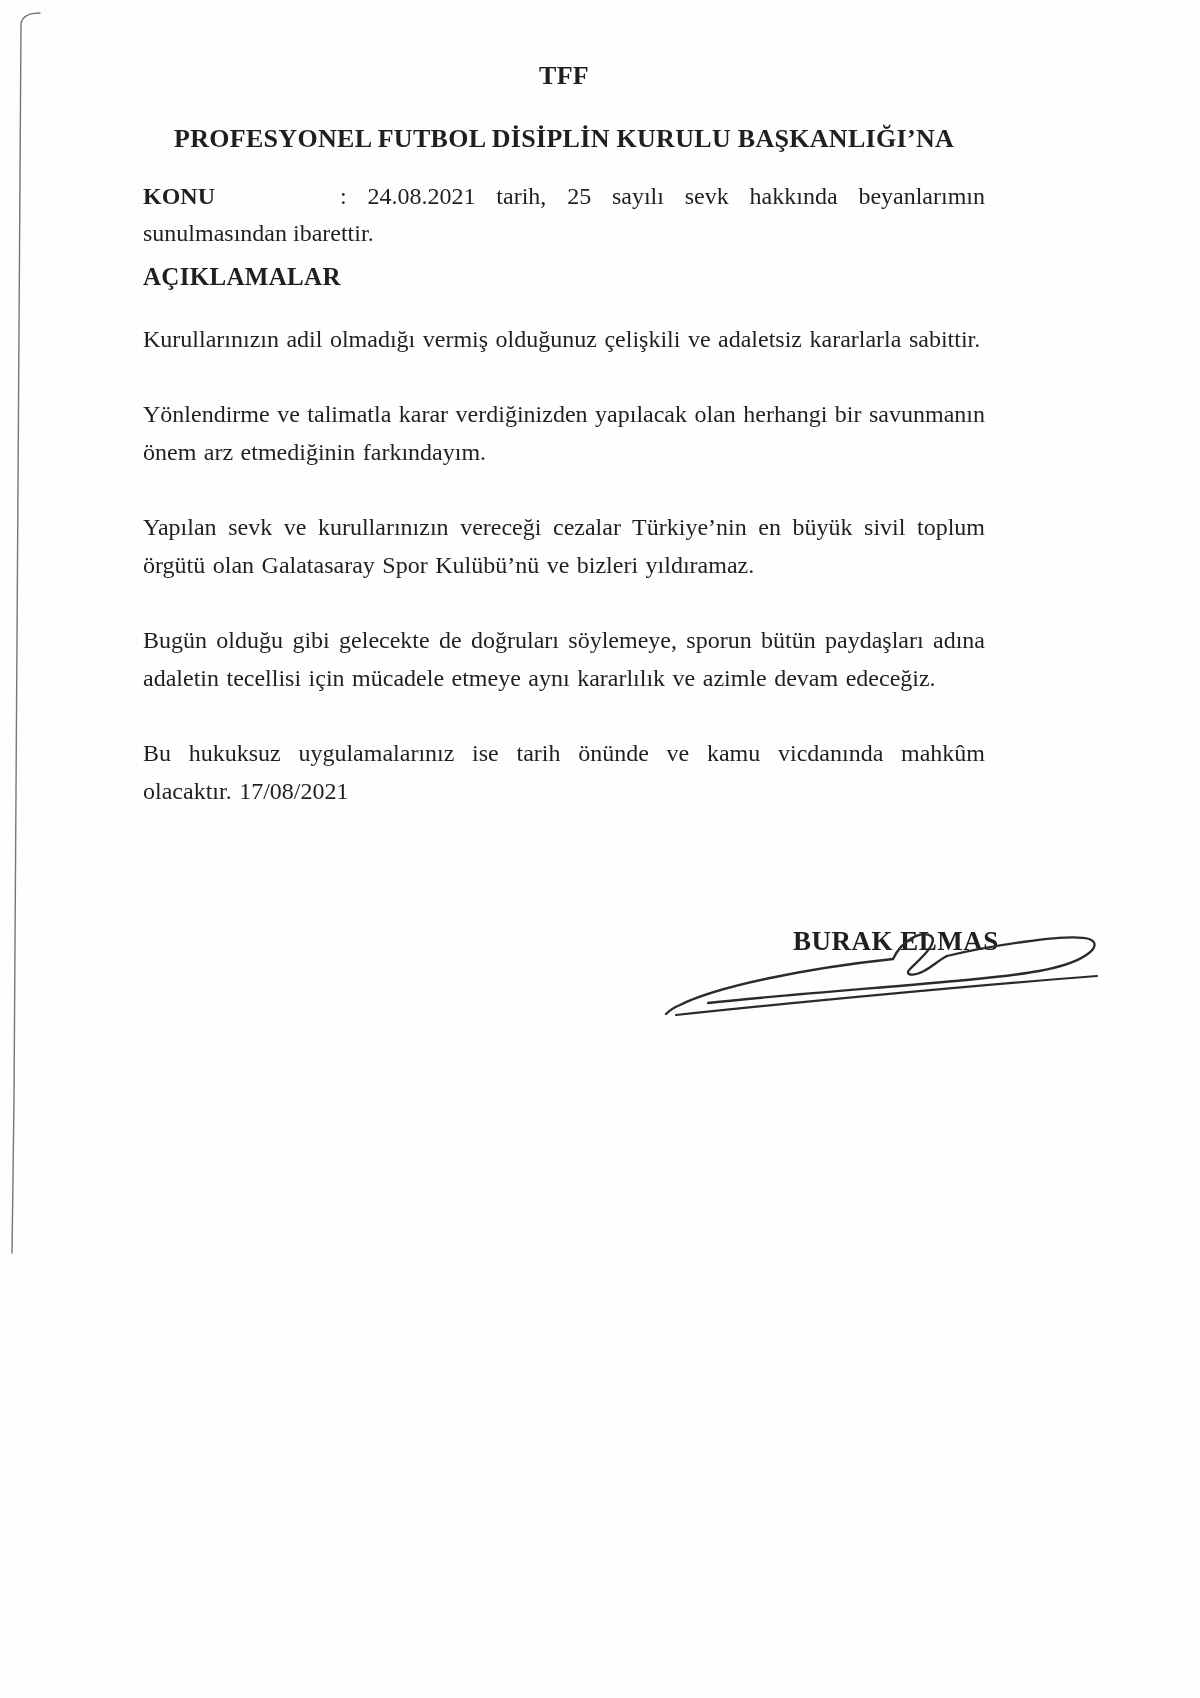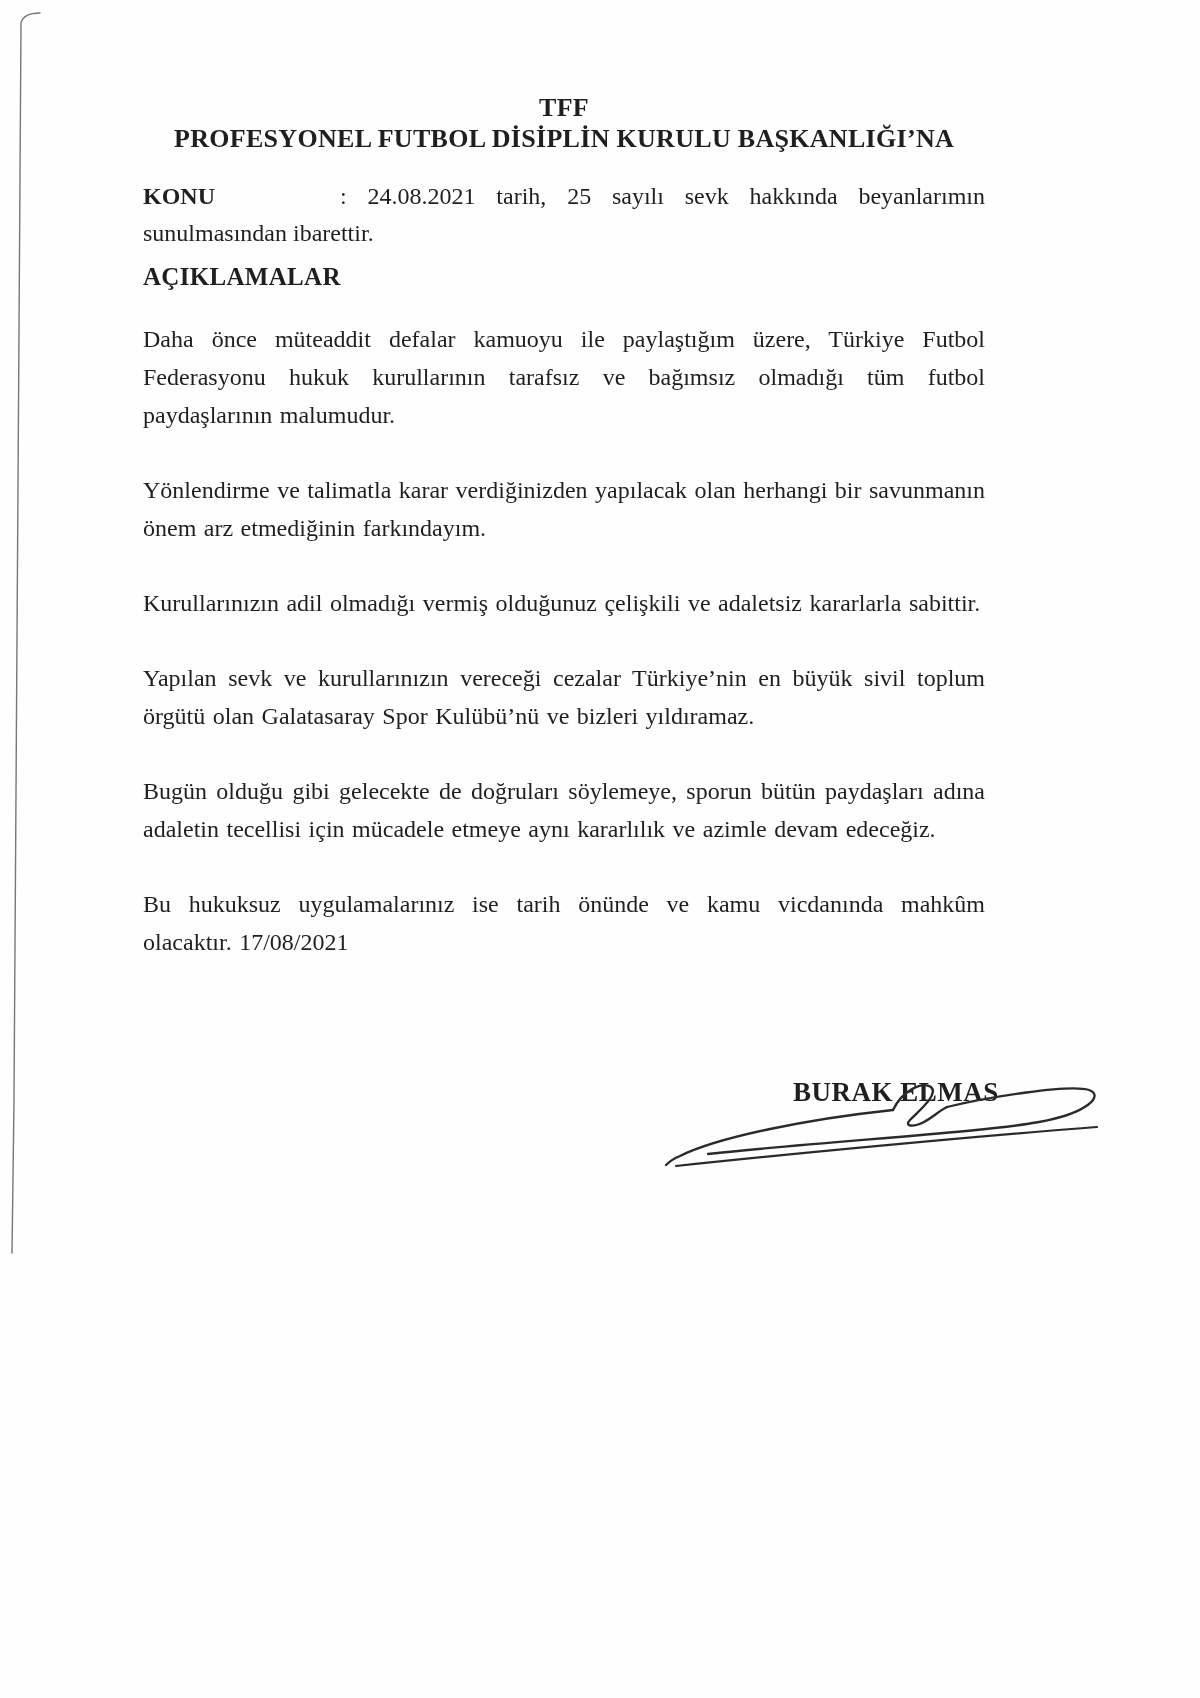--- a/index.html
+++ b/index.html
@@ -24,34 +24,35 @@
     position: absolute;
     left: 0;
     top: 0;
     pointer-events: none;
   }
   .content {
     position: absolute;
     left: 143px;
     top: 0;
     width: 842px;
-    padding-top: 92px;
+    padding-top: 60px;
   }
   .doc-header {
     text-align: center;
     font-weight: bold;
     font-size: 26px;
     line-height: 31px;
     letter-spacing: 0.3px;
   }
   .doc-header .org {
     font-size: 26px;
   }
   .doc-header .recipient {
     font-size: 26px;
+    margin-top: 32px;
   }
   .subject {
     margin: 24px 0 8px 0;
     font-size: 24px;
     line-height: 37px;
     text-align: justify;
   }
   .subject-label {
     display: inline-block;
     width: 197px;
@@ -105,23 +106,22 @@
 
     <div class="doc-header">
       <div class="org">TFF</div>
       <div class="recipient">PROFESYONEL FUTBOL DİSİPLİN KURULU BAŞKANLIĞI’NA</div>
     </div>
 
     <p class="subject"><span class="subject-label">KONU</span><span>: </span><span>24.08.2021 tarih, 25 sayılı sevk hakkında beyanlarımın sunulmasından ibarettir.</span></p>
 
     <div class="section-title">AÇIKLAMALAR</div>
 
-    <p class="para">Daha önce müteaddit defalar kamuoyu ile paylaştığım üzere, Türkiye Futbol Federasyonu hukuk kurullarının tarafsız ve bağımsız olmadığı tüm futbol paydaşlarının malumudur.</p>
+    <p class="para">Kurullarınızın adil olmadığı vermiş olduğunuz çelişkili ve adaletsiz kararlarla sabittir.</p>
     <p class="para">Yönlendirme ve talimatla karar verdiğinizden yapılacak olan herhangi bir savunmanın önem arz etmediğinin farkındayım.</p>
-    <p class="para">Kurullarınızın adil olmadığı vermiş olduğunuz çelişkili ve adaletsiz kararlarla sabittir.</p>
     <p class="para">Yapılan sevk ve kurullarınızın vereceği cezalar Türkiye’nin en büyük sivil toplum örgütü olan Galatasaray Spor Kulübü’nü ve bizleri yıldıramaz.</p>
     <p class="para">Bugün olduğu gibi gelecekte de doğruları söylemeye, sporun bütün paydaşları adına adaletin tecellisi için mücadele etmeye aynı kararlılık ve azimle devam edeceğiz.</p>
     <p class="para">Bu hukuksuz uygulamalarınız ise tarih önünde ve kamu vicdanında mahkûm olacaktır. 17/08/2021</p>
 
     <div class="signature-block">
       <div class="signatory">BURAK ELMAS</div>
       <svg class="signature-svg" width="460" height="150" viewBox="0 0 460 150" aria-hidden="true">
 
         <path d="M 18,96 C 22,92 27,89 32,87 C 70,68 160,50 245,41" fill="none" stroke="#2a2a2a" stroke-width="2.4" stroke-linecap="round"></path>
 

